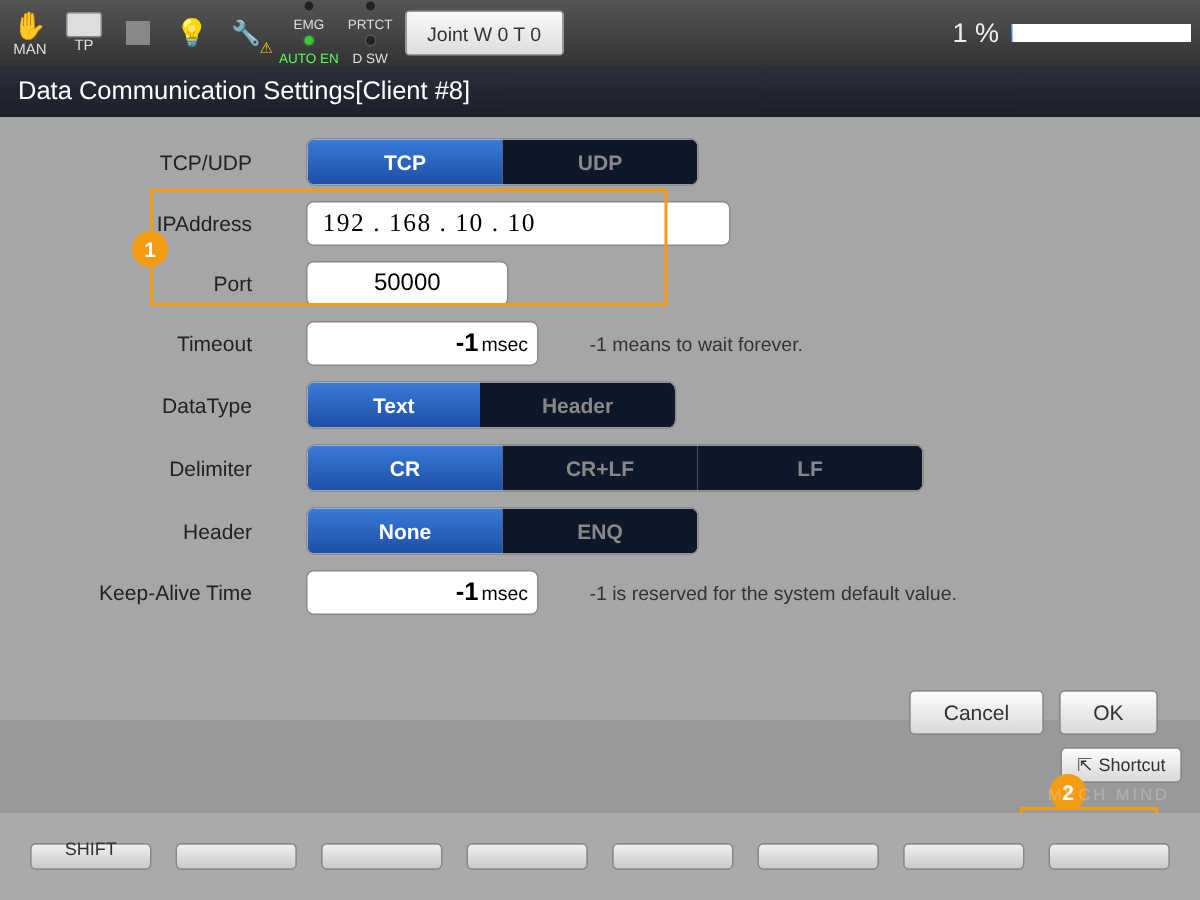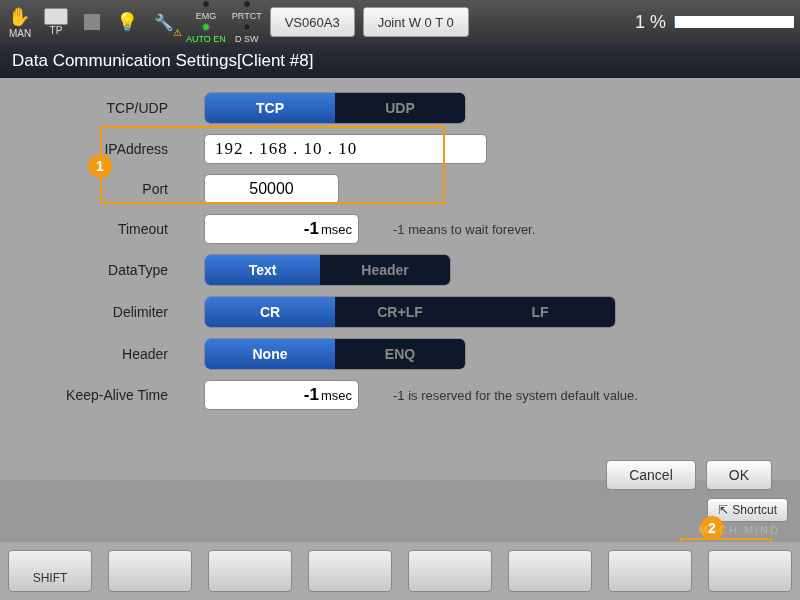--- a/index.html
+++ b/index.html
@@ -50,21 +50,21 @@
   .b1 { left: 88px; top: 76px; }
   .b2 { left: 700px; top: 516px; }
 
   
   .bottom-btns { position: absolute; top: 460px; left: 0; width: 100%; display: flex; justify-content: flex-end; gap: 10px; padding-right: 28px; }
   .btn { background: linear-gradient(#fdfdfd,#d8d8d8); border: 1px solid #888; border-radius: 4px; height: 30px; padding: 0 22px; font-size: 14px; color: #333; }
 
   .shortcut { position: absolute; top: 498px; right: 12px; background: linear-gradient(#fdfdfd,#d8d8d8); border: 1px solid #888; border-radius: 4px; height: 24px; padding: 0 10px; font-size: 12px; color: #333; display: flex; align-items: center; gap: 4px; }
 
   
-  .softkeys { position: absolute; bottom: 0; left: 0; width: 100%; height: 58px; background: #aaa; display: flex; padding: 8px; gap: 16px; }
+  .softkeys { position: absolute; bottom: 0; left: 0; width: 100%; height: 58px; background: #aaa; display: flex; padding: 20px; gap: 16px; }
   .skey { flex: 1; background: linear-gradient(#f0f0f0,#c8c8c8); border: 1px solid #888; border-radius: 4px; display: flex; align-items: flex-end; justify-content: center; padding-bottom: 6px; font-size: 12px; color: #333; }
 
   .watermark { position: absolute; right: 20px; bottom: 64px; color: rgba(240,240,240,0.3); font-size: 11px; letter-spacing: 2px; margin-left: 22px; }
 </style>
 </head>
 <body>
 
 <div class="topbar">
   <div class="topicon">
       <span class="hand">✋</span>
@@ -92,21 +92,20 @@
       </div>
     <div class="led">
         <div class="dot green"></div>
         <span style="color:#5f5">AUTO EN</span>
       </div>
     <div class="led">
         <div class="dot"></div>
         <span>D SW</span>
       </div>
   </div>
-  <div class="topbtn">VS060A3</div>
   <div class="topbtn">Joint  W 0 T 0</div>
   <div style="flex:1"></div>
   <div class="pct">1 %</div>
   <div class="pct-bar">
       <div class="pct-fill"></div>
     </div>
 </div>
 
 <div class="titlebar">Data Communication Settings[Client #8]</div>
 

